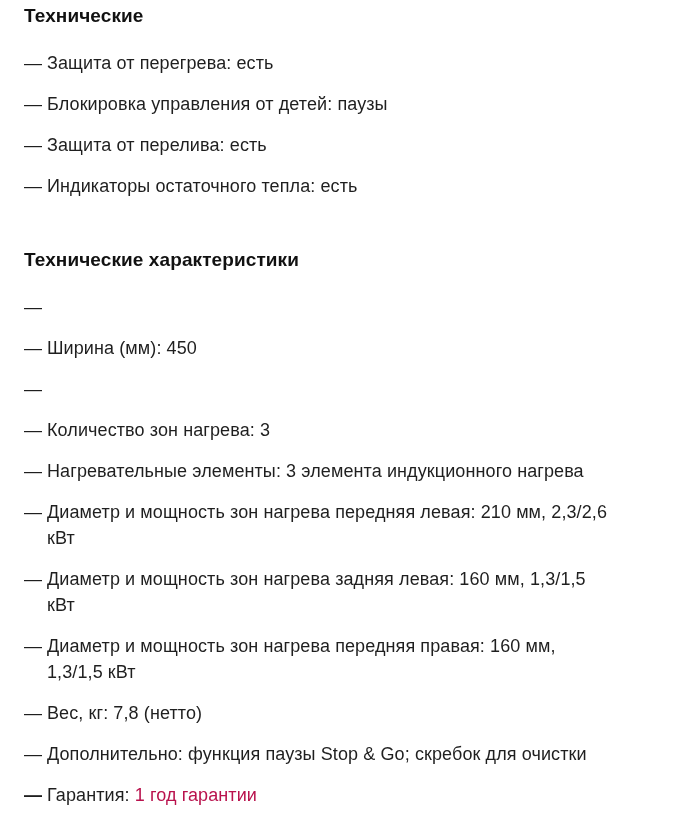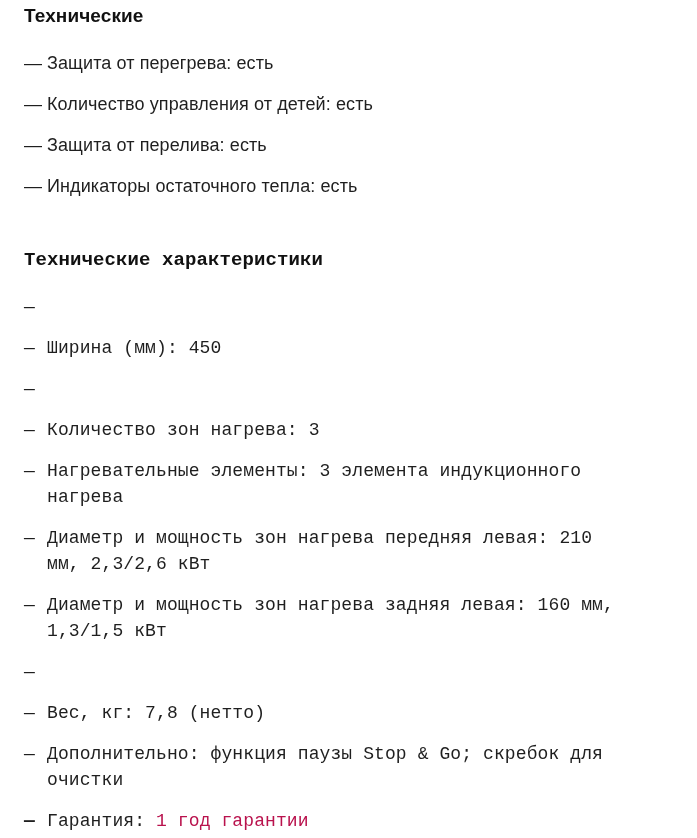--- a/index.html
+++ b/index.html
@@ -21,21 +21,20 @@
   .spec-section-title {
     font-size: 19px;
     line-height: 26px;
     font-weight: 700;
     color: #111111;
     margin: 0 0 21px 0;
     letter-spacing: 0.1px;
   }
   .section-tech {
     margin-top: 48px;
-    font-family: Liberation Mono, monospace;
   }
   .spec-list {
     list-style: none;
     margin: 0;
     padding: 0;
   }
   .spec-item {
     display: flex;
     align-items: flex-start;
     margin: 0 0 15px 0;
@@ -70,21 +69,21 @@
 
   <section class="section-safety">
     <h2 class="spec-section-title">Технические</h2>
     <ul class="spec-list">
       <li class="spec-item">
         <span class="dash">—</span>
         <span class="txt">Защита от перегрева: есть</span>
       </li>
       <li class="spec-item">
         <span class="dash">—</span>
-        <span class="txt">Количество управления от детей: есть</span>
+        <span class="txt">Блокировка управления от детей: паузы</span>
       </li>
       <li class="spec-item">
         <span class="dash">—</span>
         <span class="txt">Защита от перелива: есть</span>
       </li>
       <li class="spec-item">
         <span class="dash">—</span>
         <span class="txt">Индикаторы остаточного тепла: есть</span>
       </li>
     </ul>
@@ -114,20 +113,21 @@
       <li class="spec-item">
         <span class="dash">—</span>
         <span class="txt">Диаметр и мощность зон нагрева передняя левая: 210 мм, 2,3/2,6 кВт</span>
       </li>
       <li class="spec-item">
         <span class="dash">—</span>
         <span class="txt">Диаметр и мощность зон нагрева задняя левая: 160 мм, 1,3/1,5 кВт</span>
       </li>
       <li class="spec-item">
         <span class="dash">—</span>
+        <span class="txt">Диаметр и мощность зон нагрева передняя правая: 160 мм, 1,3/1,5 кВт</span>
       </li>
       <li class="spec-item">
         <span class="dash">—</span>
         <span class="txt">Вес, кг: 7,8 (нетто)</span>
       </li>
       <li class="spec-item">
         <span class="dash">—</span>
         <span class="txt">Дополнительно: функция паузы Stop &amp; Go; скребок для очистки</span>
       </li>
       <li class="spec-item">

